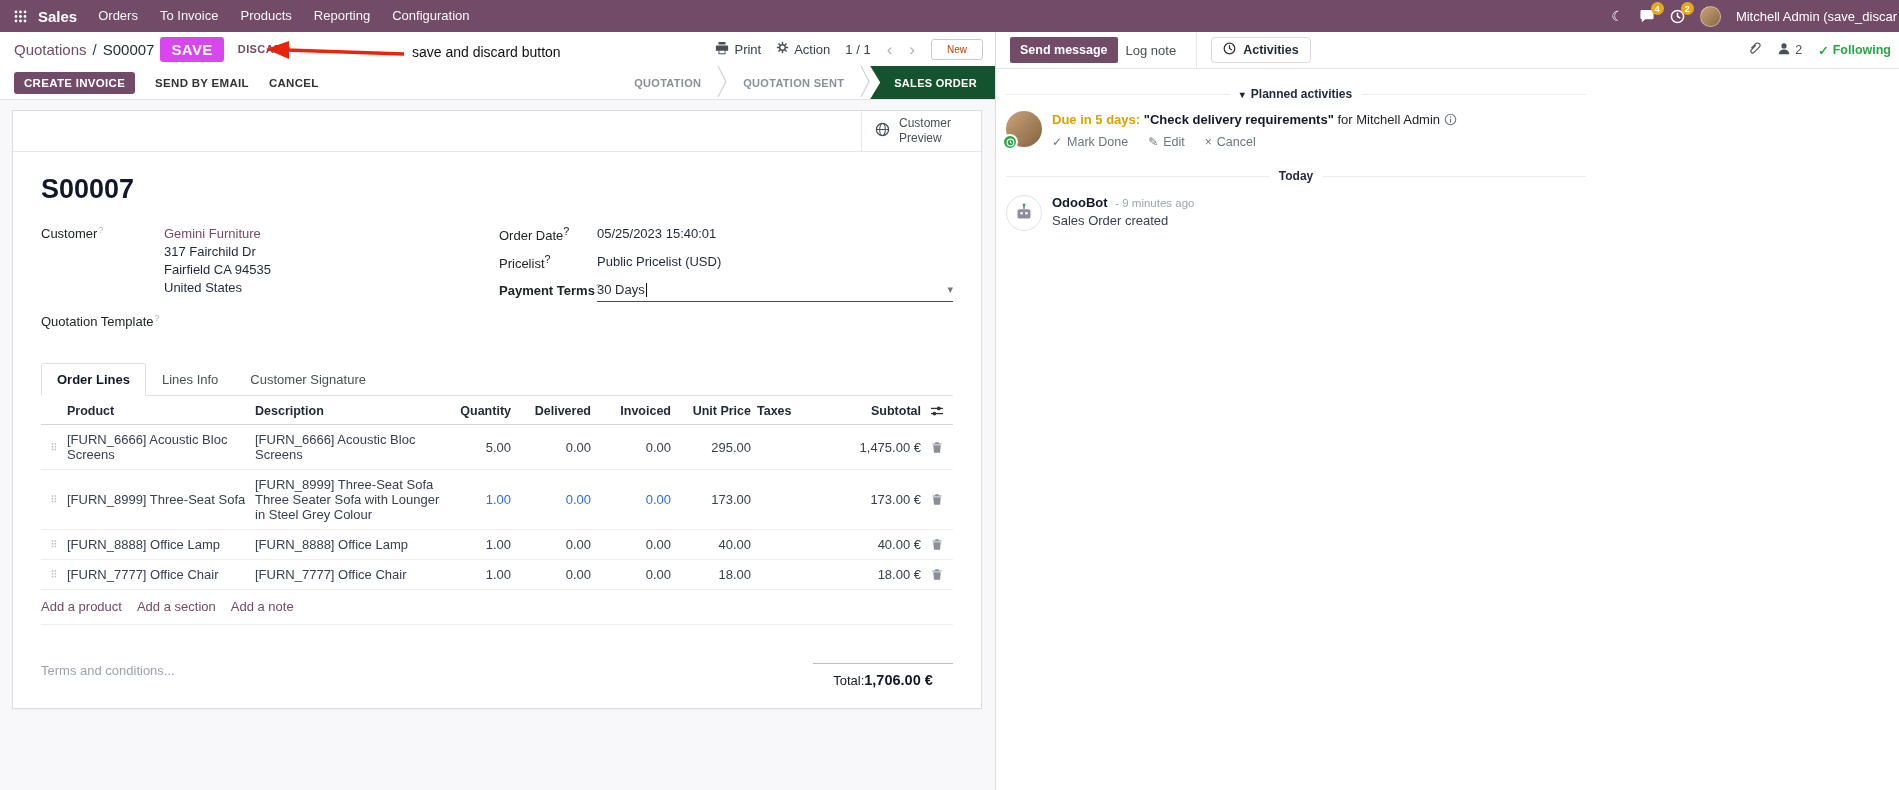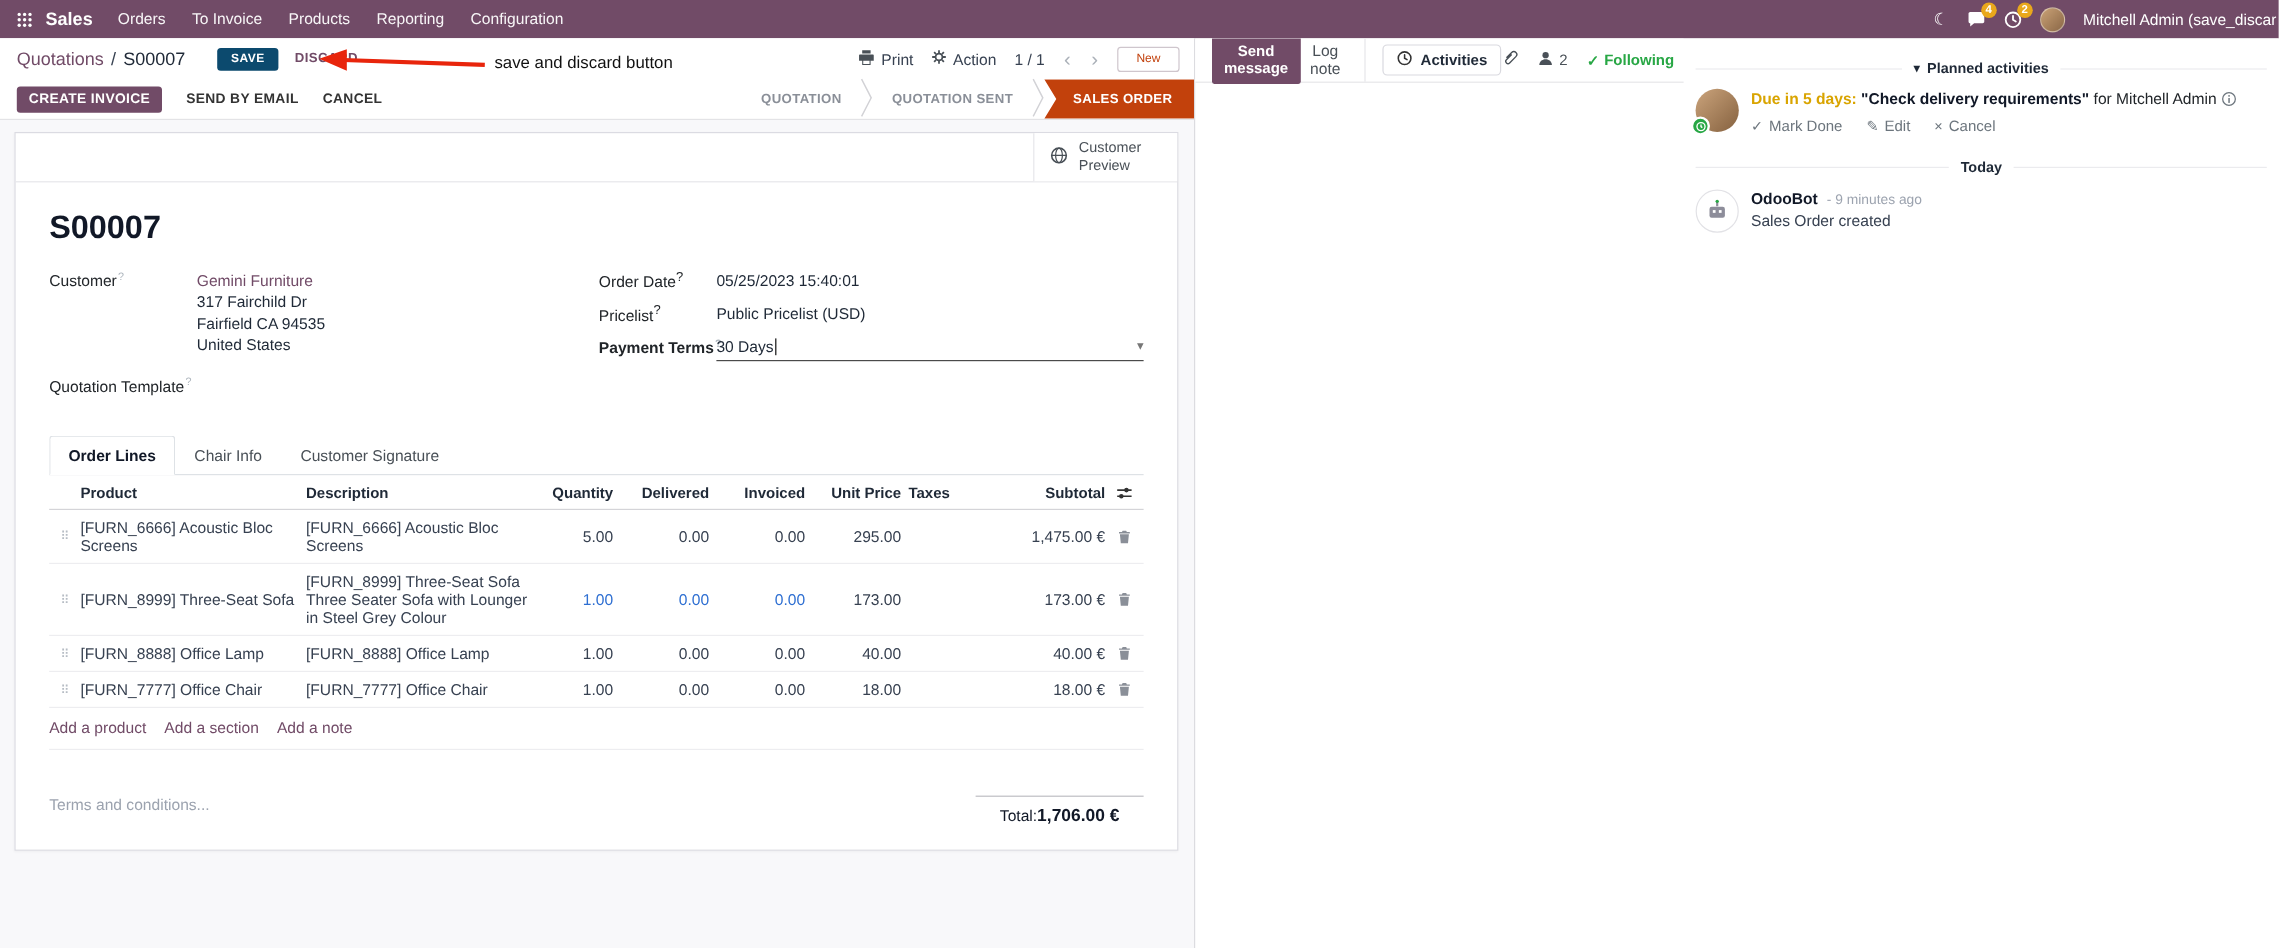--- a/index.html
+++ b/index.html
@@ -22,36 +22,36 @@
 
   .main{display:flex;height:758px}
   .left-panel{width:995px;display:flex;flex-direction:column;background:#fff}
 
   
   .control-panel{height:34px;display:flex;align-items:center;justify-content:space-between;padding:0 12px 0 14px;background:#fff}
   .bc{display:flex;align-items:center;gap:6px;font-size:15px}
   .bc-parent{color:#714B67}
   .bc-sep{color:#374151}
   .bc-current{color:#1f2937}
-  .btn-save{background:#0c4a6e;color:#fff;border:none;font-family:inherit;font-size:10px;font-weight:700;letter-spacing:.4px;padding:4px 11px;border-radius:3px;margin-left:21px}
+  .btn-save{background:#d946ef;color:#fff;border:none;font-family:inherit;font-size:15px;font-weight:700;letter-spacing:.4px;padding:4px 11px;border-radius:3px;margin-left:0}
   .btn-discard{background:none;border:none;font-family:inherit;color:#714B67;font-size:11px;font-weight:700;letter-spacing:.4px;padding:4px 8px}
   .cp-right{display:flex;align-items:center;gap:15px;font-size:13px;color:#374151}
   .cp-item{display:inline-flex;align-items:center;gap:5px}
   .pager{color:#374151}
   .pg{color:#aab0b8;font-size:17px;line-height:1;padding:0 1px}
   .btn-new{background:#fff;border:1px solid #cfc6cd;color:#c2410c;font-family:Liberation Sans, sans-serif;font-size:10px;padding:4px 15px;border-radius:3px}
 
   
   .statusbar{height:34px;display:flex;align-items:stretch;justify-content:space-between;background:#fff;border-bottom:1px solid #e3e3e6;padding-left:14px}
   .sb-left{display:flex;align-items:center;gap:20px}
   .btn-create{background:#714B67;color:#fff;border:none;font-family:inherit;font-size:11.5px;font-weight:700;letter-spacing:.3px;padding:5px 10px;border-radius:3px}
   .btn-flat{background:none;border:none;font-family:inherit;color:#333;font-size:11.5px;font-weight:700;letter-spacing:.3px}
   .sb-states{display:flex;align-items:stretch}
   .state{display:flex;align-items:center;padding:0 16px;font-size:11px;font-weight:700;color:#8a8f98;letter-spacing:.3px}
-  .state.active{background:#c2410c;color:#fff;clip-path:polygon(0 0,100% 0,100% 100%,0 100%,10px 50%);padding:0 18px 0 24px}
+  .state.active{background:#14532d;color:#fff;clip-path:polygon(0 0,100% 0,100% 100%,0 100%,10px 50%);padding:0 18px 0 24px}
   .chev{align-self:center}
 
   
   .content{flex:1;background:#f8f8fa;padding-top:10px;overflow:hidden}
   .sheet{width:970px;margin-left:12px;min-height:512px;background:#fff;border:1px solid #dbdbe2;box-shadow:0 1px 2px rgba(0,0,0,.04);display:flex;flex-direction:column}
   .sheet-header{display:flex;justify-content:flex-end;border-bottom:1px solid #e7e7ea}
   .preview-btn{display:flex;align-items:center;gap:9px;padding:5px 20px 5px 13px;background:#fff;border:none;border-left:1px solid #e7e7ea;font-family:inherit;color:#495057;font-size:12px;text-align:left}
   .preview-btn .pv-text{width:62px;line-height:1.25}
   .sheet-body{flex:1;padding:0 28px 20px}
   .rec-title{font-size:27px;font-weight:600;color:#111827;margin:22px 0 20px}
@@ -92,21 +92,21 @@
   .ol-row.hl [data-cell="quantity"],.ol-row.hl [data-cell="delivered"],.ol-row.hl [data-cell="invoiced"]{color:#2e6fd2}
   .links-row{display:flex;gap:15px;padding:9px 0 10px;border-bottom:1px solid #ededf0}
   .add-link{color:#714B67;font-size:13px}
   .bottom-row{display:flex;justify-content:space-between;align-items:flex-start;margin-top:38px}
   .terms{color:#9ca3af}
   .totals{width:140px;border-top:1px solid #bdbdc2;padding-top:8px;display:flex;justify-content:center;align-items:baseline}
   .total-label{color:#111827}
   .total-value{font-weight:700;font-size:14.5px;color:#111827}
 
   
-  .chatter{flex:1;border-left:1px solid #dcdce0;background:#fff;display:flex;flex-direction:row;overflow:hidden}
+  .chatter{flex:1;border-left:1px solid #dcdce0;background:#fff;display:flex;flex-direction:column;overflow:hidden}
   .chatter-top{height:37px;display:flex;align-items:center;border-bottom:1px solid #e6e6e9;padding-left:14px;background:#fff}
   .btn-send{background:#714B67;color:#fff;border:none;font-family:inherit;font-size:12.5px;font-weight:600;padding:6px 10px;border-radius:2px}
   .btn-lognote{background:none;border:none;font-family:inherit;color:#495057;font-size:13px;margin-left:8px}
   .vdiv{width:1px;align-self:stretch;background:#e6e6e9;margin-left:20px}
   .activities-pill{display:inline-flex;align-items:center;gap:7px;background:#fff;border:1px solid #d9d9df;border-radius:4px;padding:4px 11px;margin-left:14px;font-family:inherit;font-size:12.5px;font-weight:600;color:#1f2937}
   .top-icons{margin-left:auto;display:flex;align-items:center;gap:16px;padding-right:8px;color:#495057}
   .followers{display:inline-flex;align-items:center;gap:4px;font-size:12.5px}
   .following{display:inline-flex;align-items:center;gap:4px;color:#28a745;font-size:12.5px;font-weight:600;white-space:nowrap}
   .chatter-body{padding:12px 10px;width:600px}
   .hdivider{display:flex;align-items:center;gap:10px;margin:6px 0 4px;color:#1f2937;font-size:12px;font-weight:600}
@@ -286,21 +286,21 @@
                   <span class="fvalue" data-interactable="false">30 Days</span>
                   <span class="tcursor" data-interactable="false"></span>
                   <span class="pt-caret" data-interactable="true">▾</span>
                 </span>
               </div>
             </div>
           </div>
 
           <div class="tabs" data-interactable="false">
             <span class="tab active" data-interactable="true">Order Lines</span>
-            <span class="tab" data-interactable="true">Chair Info</span>
+            <span class="tab" data-interactable="true">Lines Info</span>
             <span class="tab" data-interactable="true">Customer Signature</span>
           </div>
 
           <div class="ol-head" data-interactable="false">
             <span></span>
             <span data-interactable="true">Product</span>
             <span data-interactable="true">Description</span>
             <span class="h-num" data-interactable="true">Quantity</span>
             <span class="h-num" data-interactable="true">Delivered</span>
             <span class="h-num" data-interactable="true">Invoiced</span>

